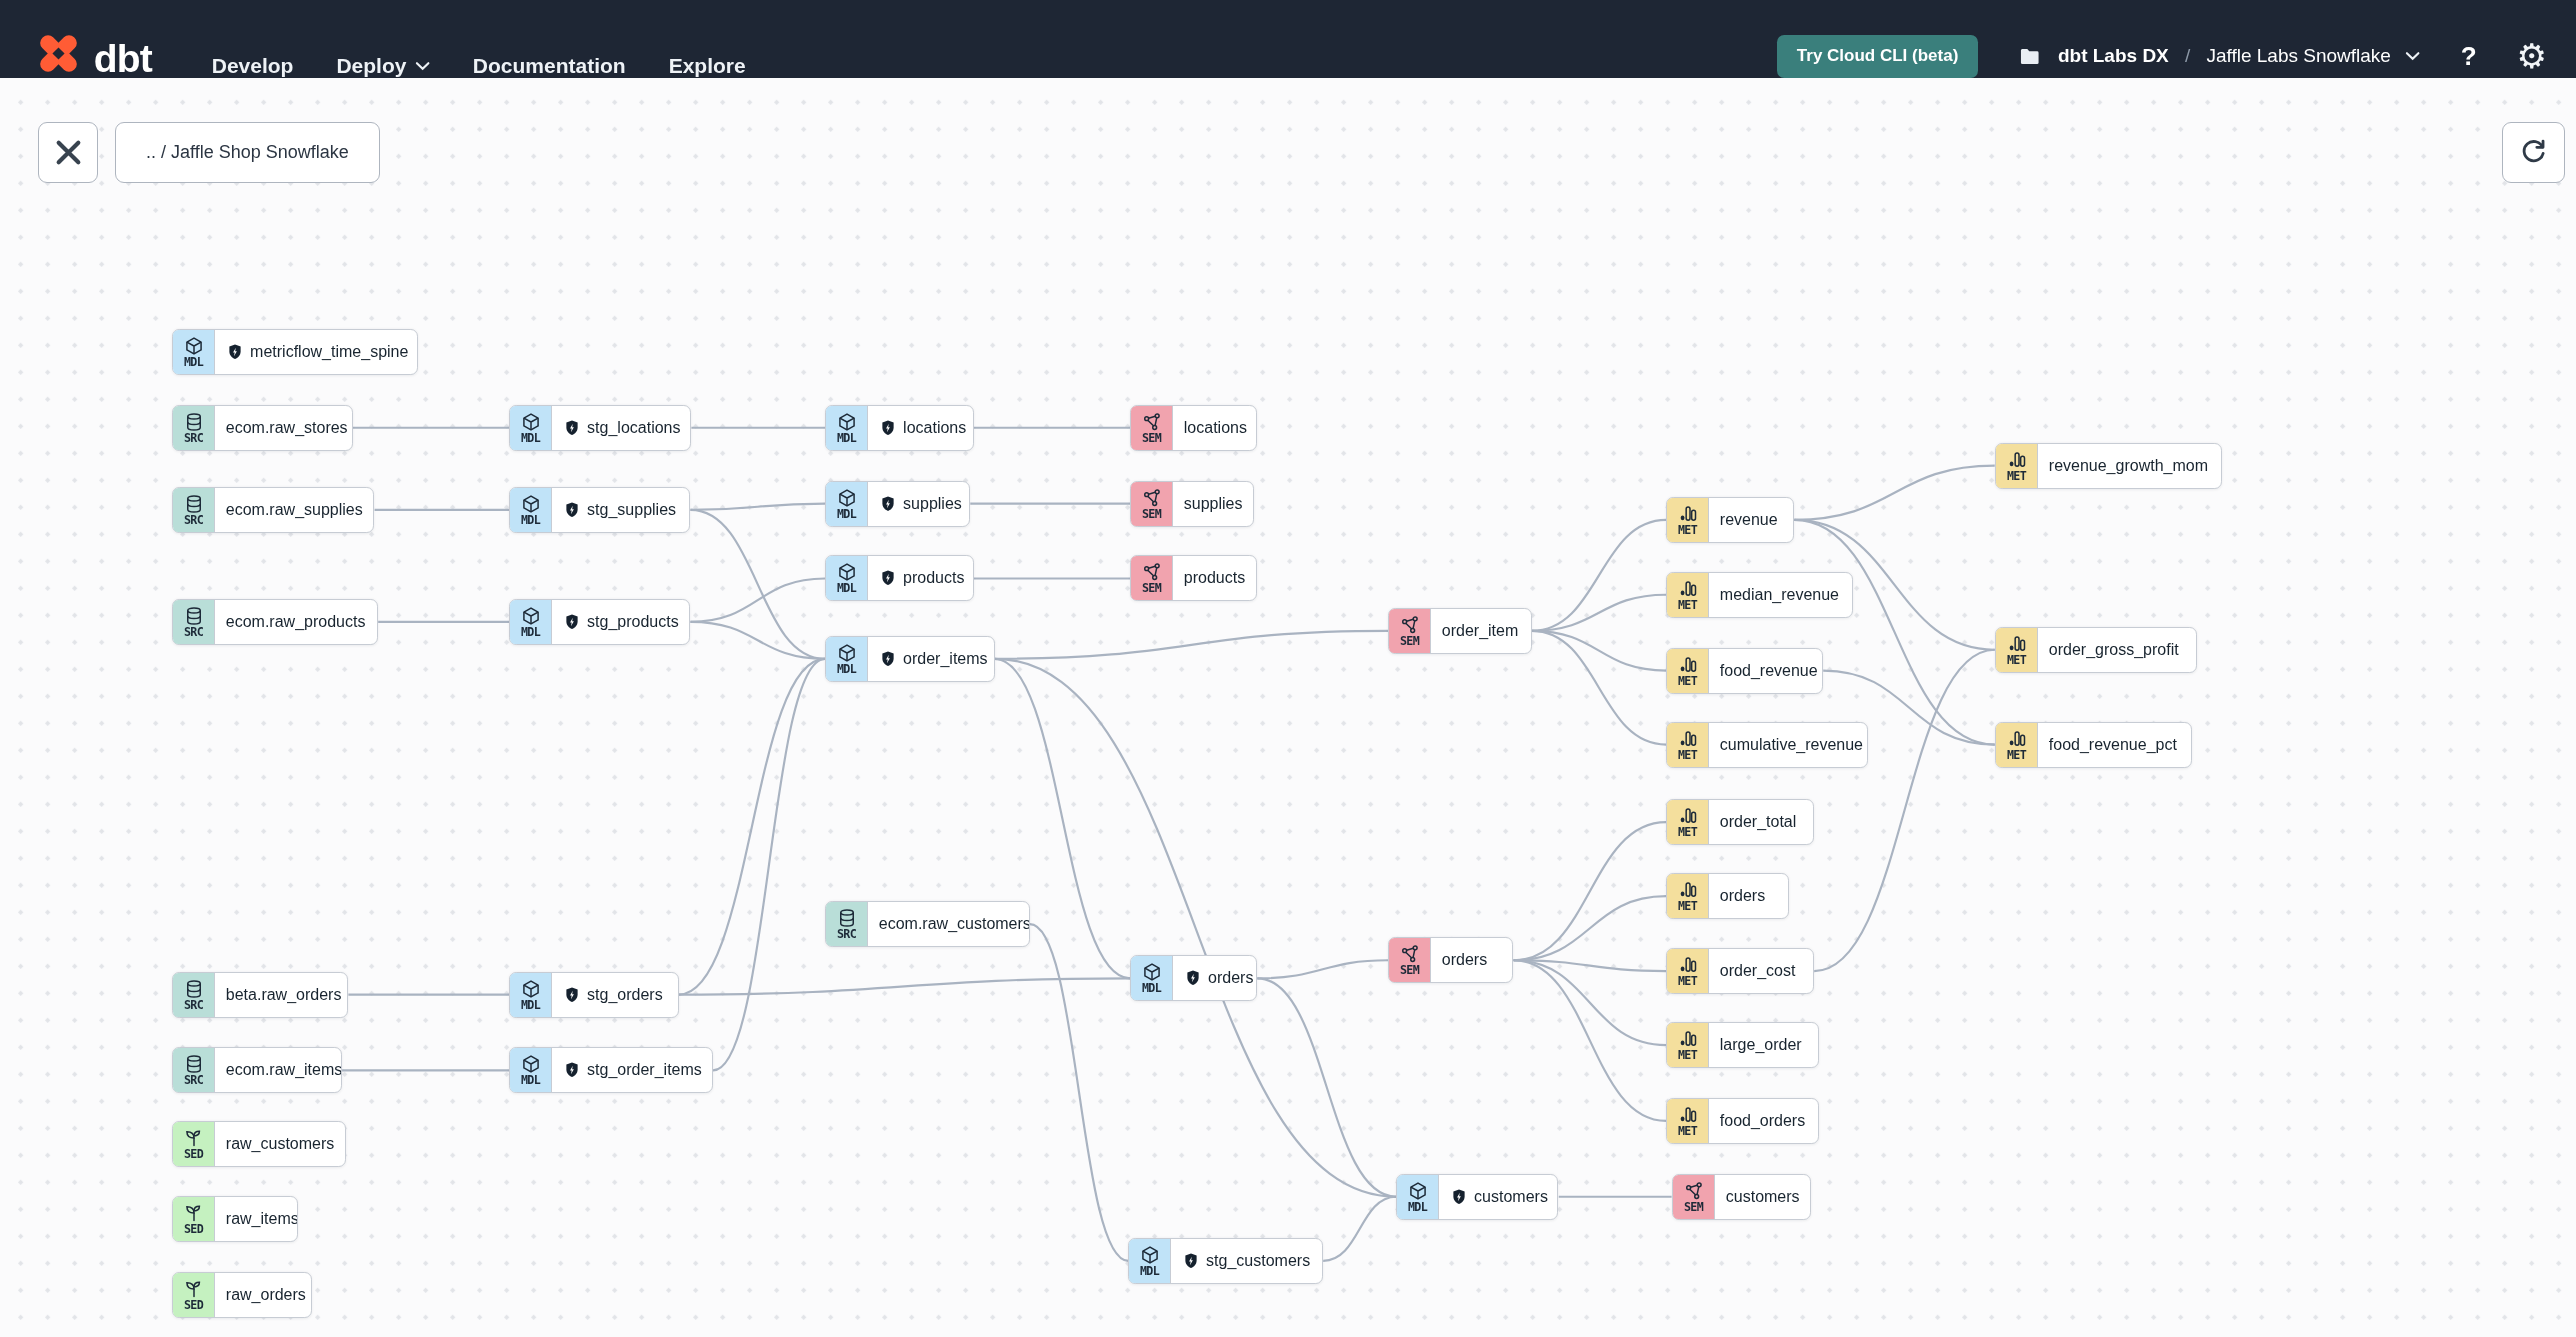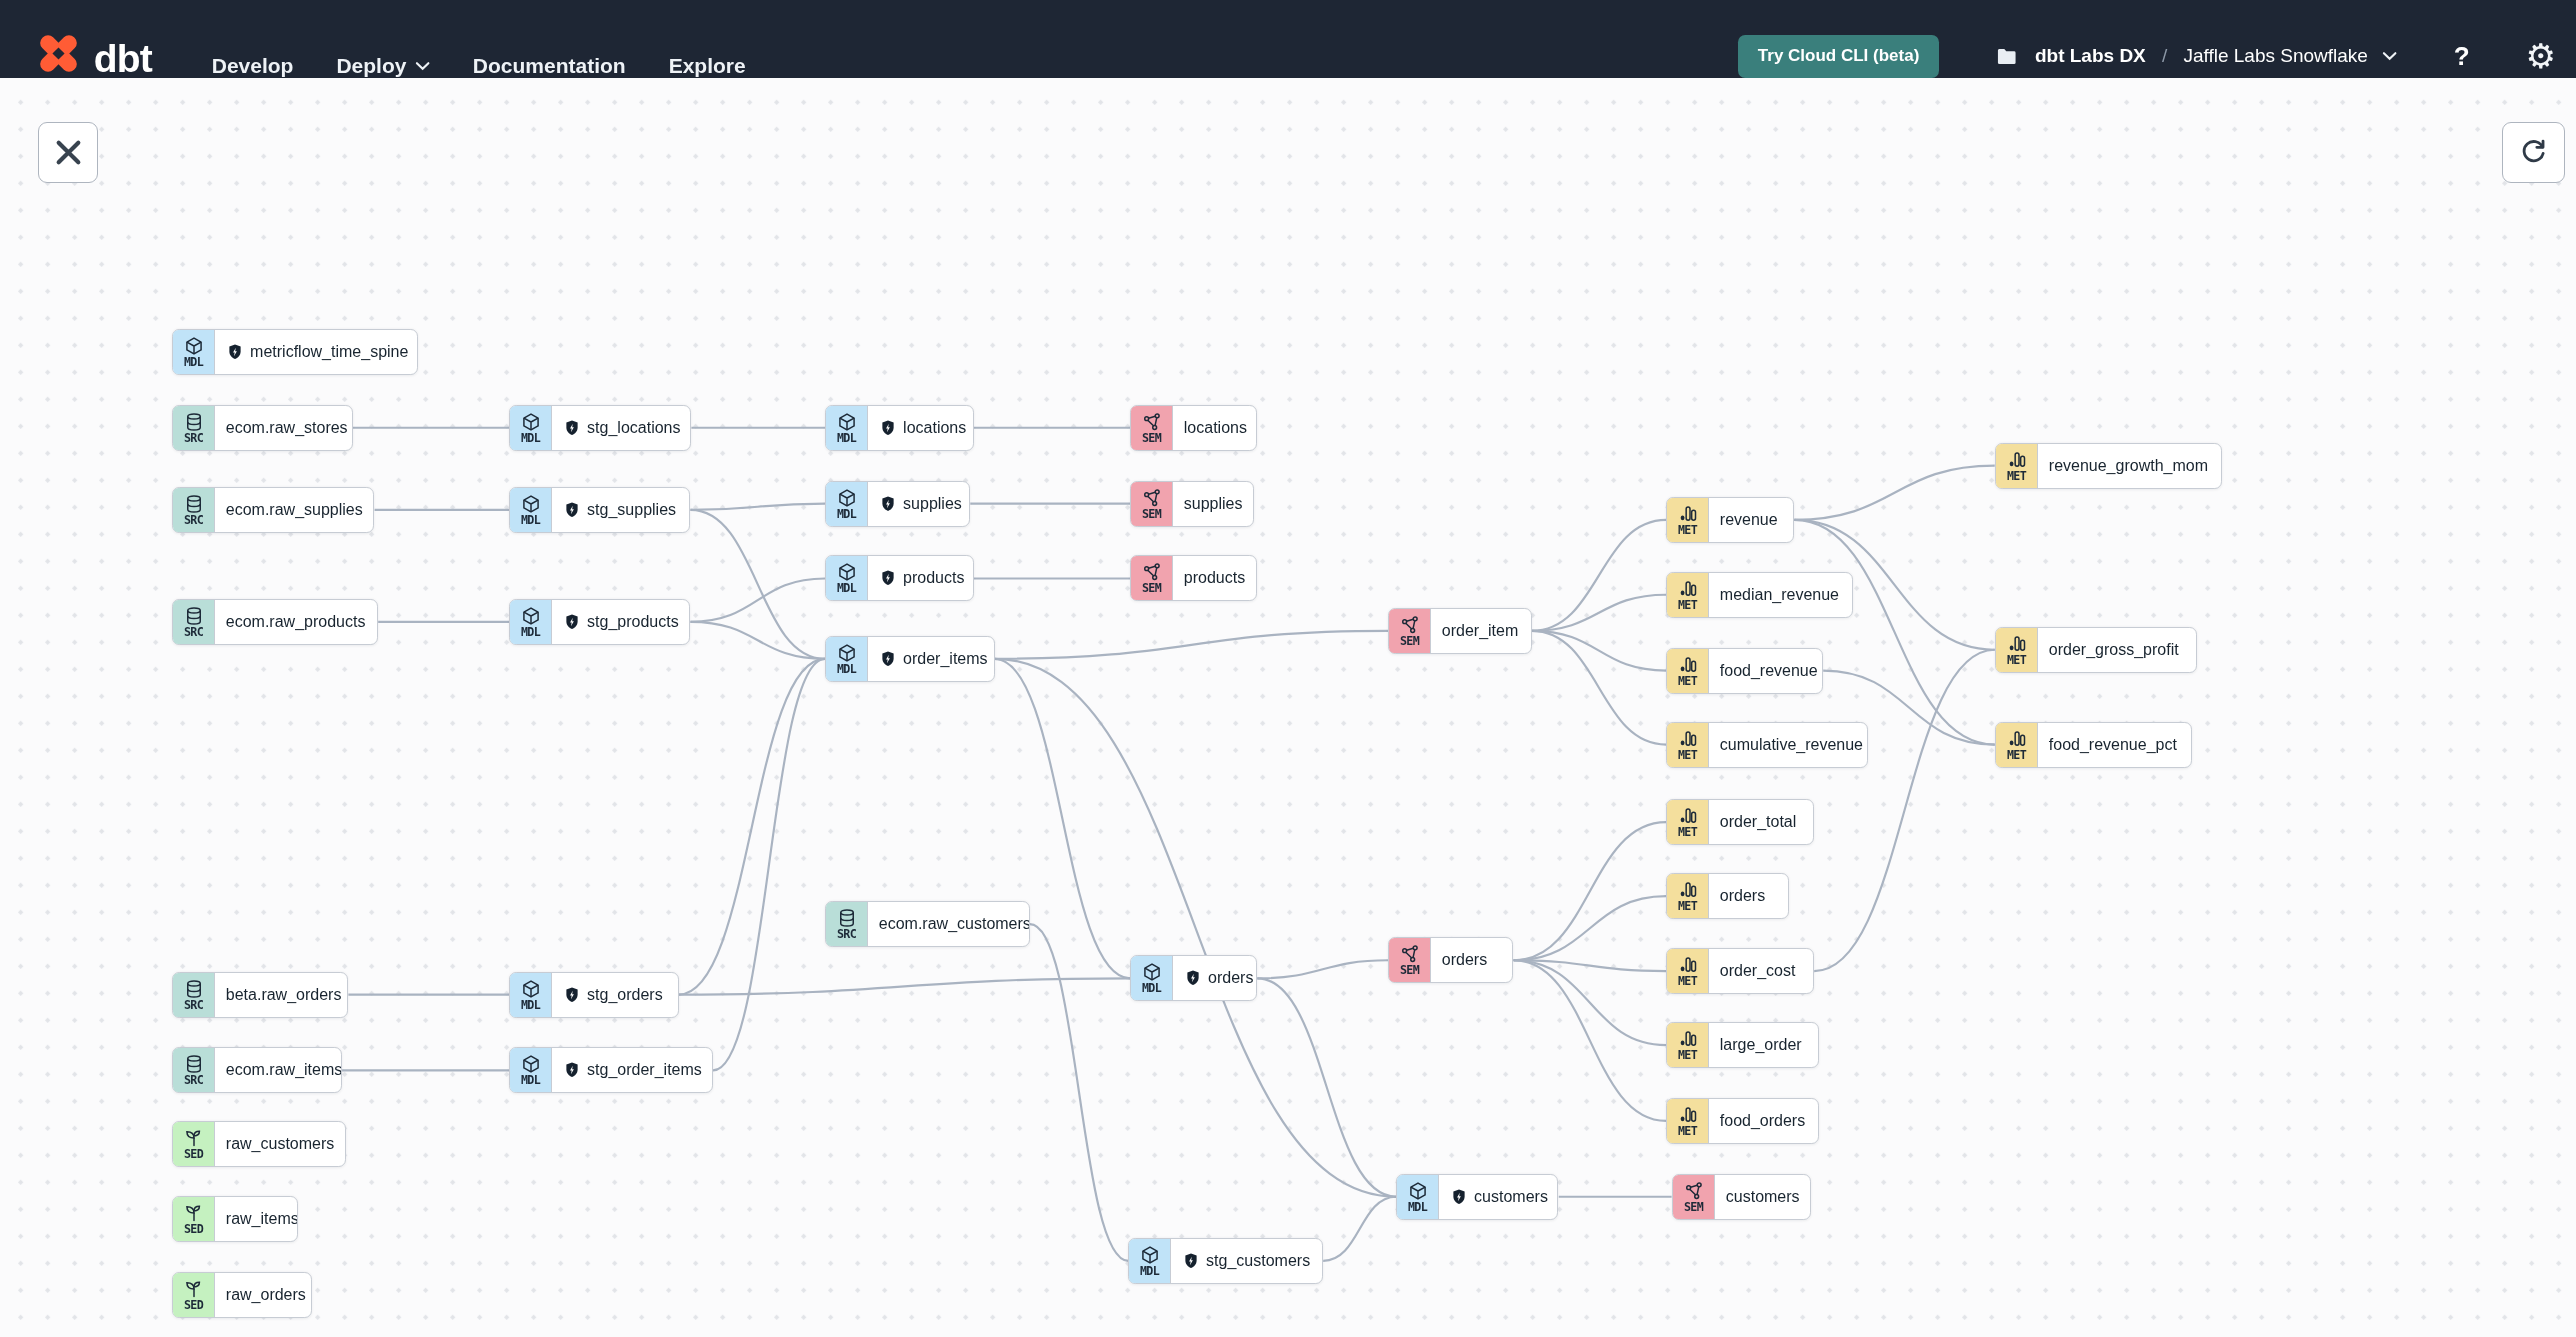--- a/index.html
+++ b/index.html
@@ -9,21 +9,21 @@
   
   .nav{position:absolute;top:0;left:0;width:2576px;height:78px;background:#1e2634;
     display:flex;align-items:flex-end;z-index:20;}
   .logo{margin-left:34px;width:49px;height:49px;display:flex;align-items:center;flex:0 0 auto;}
   .logo svg{width:49px;height:49px;}
   .brand{color:#ffffff;font-size:39px;font-weight:700;letter-spacing:-0.9px;margin-left:10.8px;line-height:1;}
   .nav-links{display:flex;align-items:center;gap:43px;margin-left:60px;}
   .nav-links a{color:#eef2f6;font-size:21px;font-weight:600;text-decoration:none;display:flex;align-items:center;gap:8.1px;cursor:pointer;}
   .nav-links a.bold{font-weight:700;}
   .nav-links svg{width:15.3px;height:10px;}
-  .nav-right{margin-left:auto;display:flex;align-items:center;gap:56px;padding-right:20px;}
+  .nav-right{margin-left:auto;display:flex;align-items:center;gap:40px;padding-right:29px;}
   .try-btn{background:#3a7f7c;color:#fff;font-size:17px;font-weight:600;border:none;
     border-radius:7.2px;padding:11.7px 20px;cursor:pointer;white-space:nowrap;}
   .account{display:flex;align-items:center;gap:12.6px;color:#fff;font-size:19px;white-space:nowrap;}
   .account .folder{width:27px;height:23.5px;display:inline-flex;}
   .account b{font-weight:700;}
   .account .sep{color:#8d99a8;padding:0 3.6px;}
   .account svg.chev{width:15.3px;height:10px;margin-left:1.8px;}
   .help{color:#fff;font-size:26px;font-weight:700;cursor:pointer;}
   .gear{color:#f2f5f8;font-size:34px;line-height:1;cursor:pointer;font-family:"DejaVu Sans",sans-serif;}
 
@@ -715,20 +715,23 @@
           <span class="nlabel">customers</span>
         </div>
       </div>
     </div>
 
   <div class="tool close-btn">
     <svg viewBox="0 0 22 22" fill="none" stroke="#38434f" stroke-width="3.4" stroke-linecap="round">
         <path d="M3 3l16 16M19 3L3 19"></path>
       </svg>
   </div>
+  <div class="tool breadcrumb-pill">
+    <span>.. / Jaffle Shop Snowflake</span>
+  </div>
   <div class="tool refresh-btn">
     <svg viewBox="0 0 28 28" fill="none" stroke="#2f3a47" stroke-width="2.7" stroke-linecap="round" stroke-linejoin="round">
         <path d="M22.6 8.6A9.3 9.3 0 1 0 23.3 14.8"></path>
         <path d="M23.2 3v6h-6"></path>
       </svg>
   </div>
 </div>
 
 
 </body></html>

